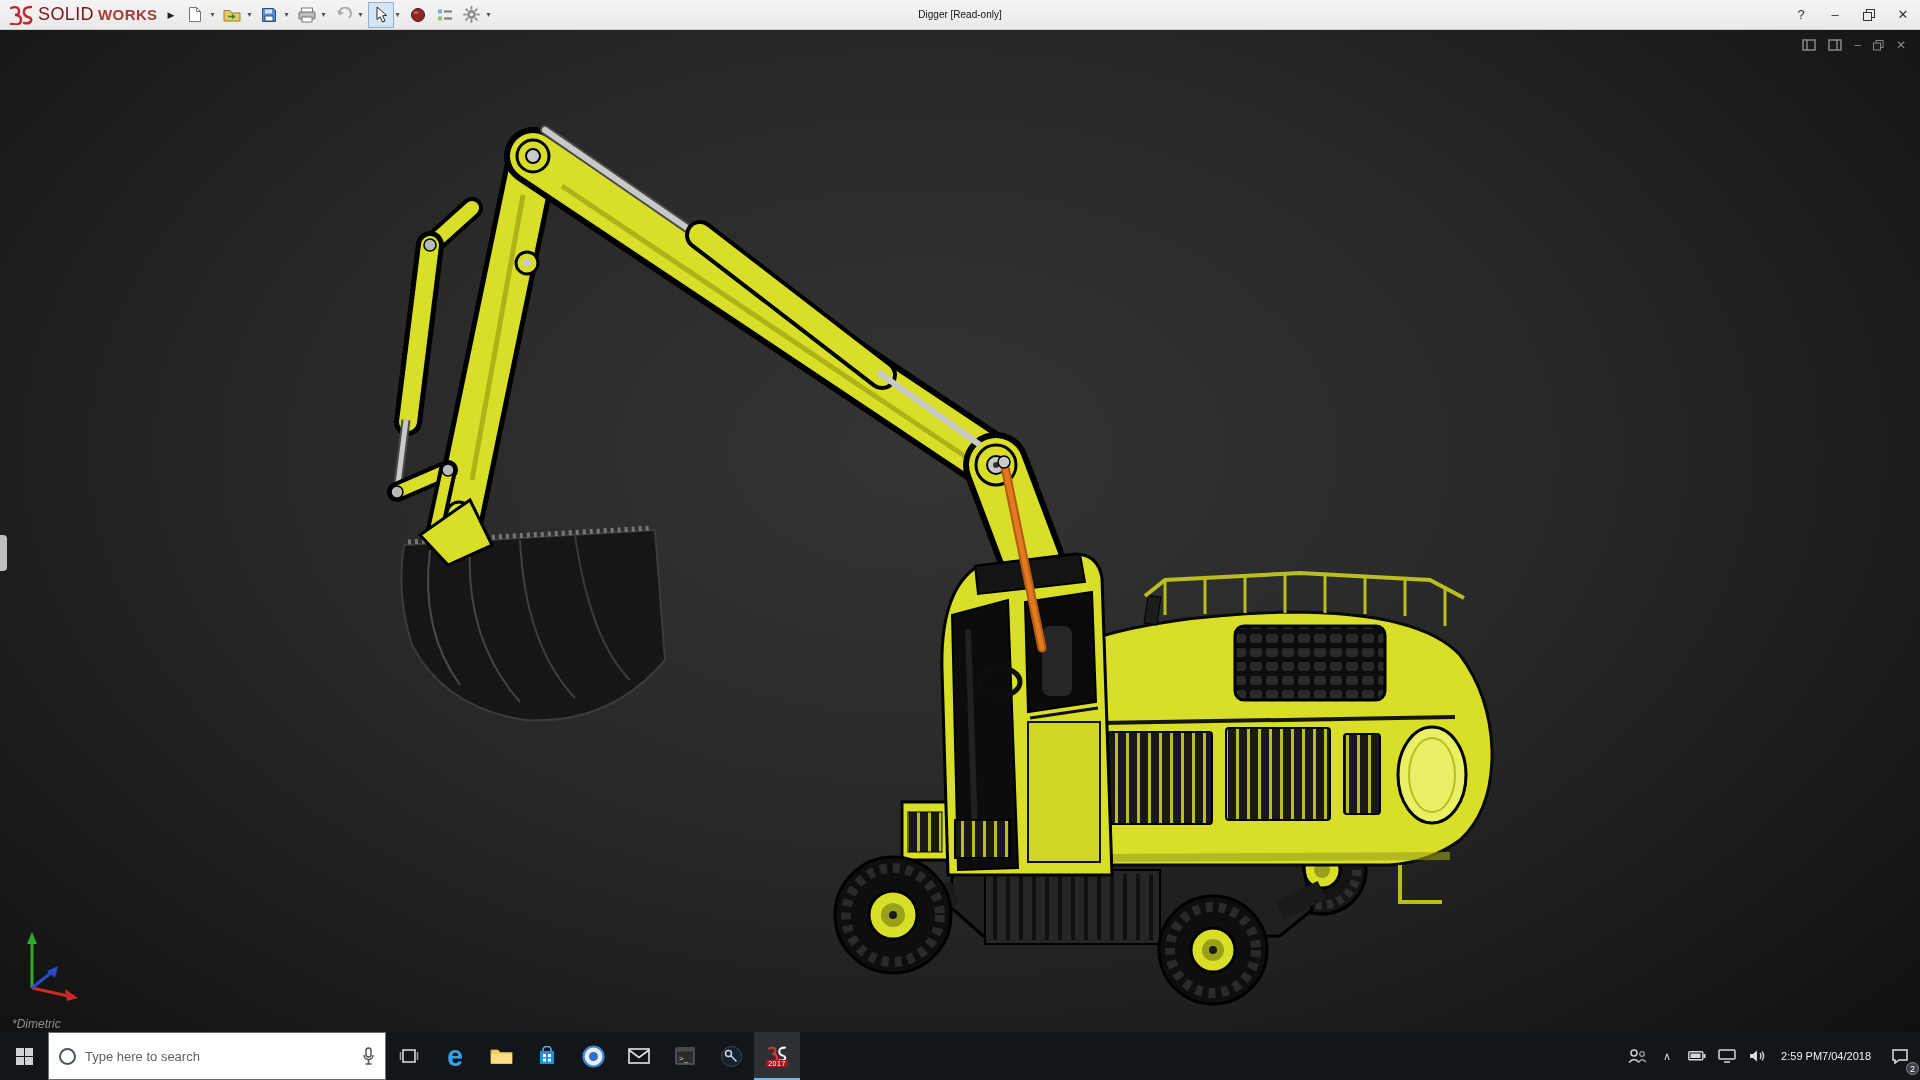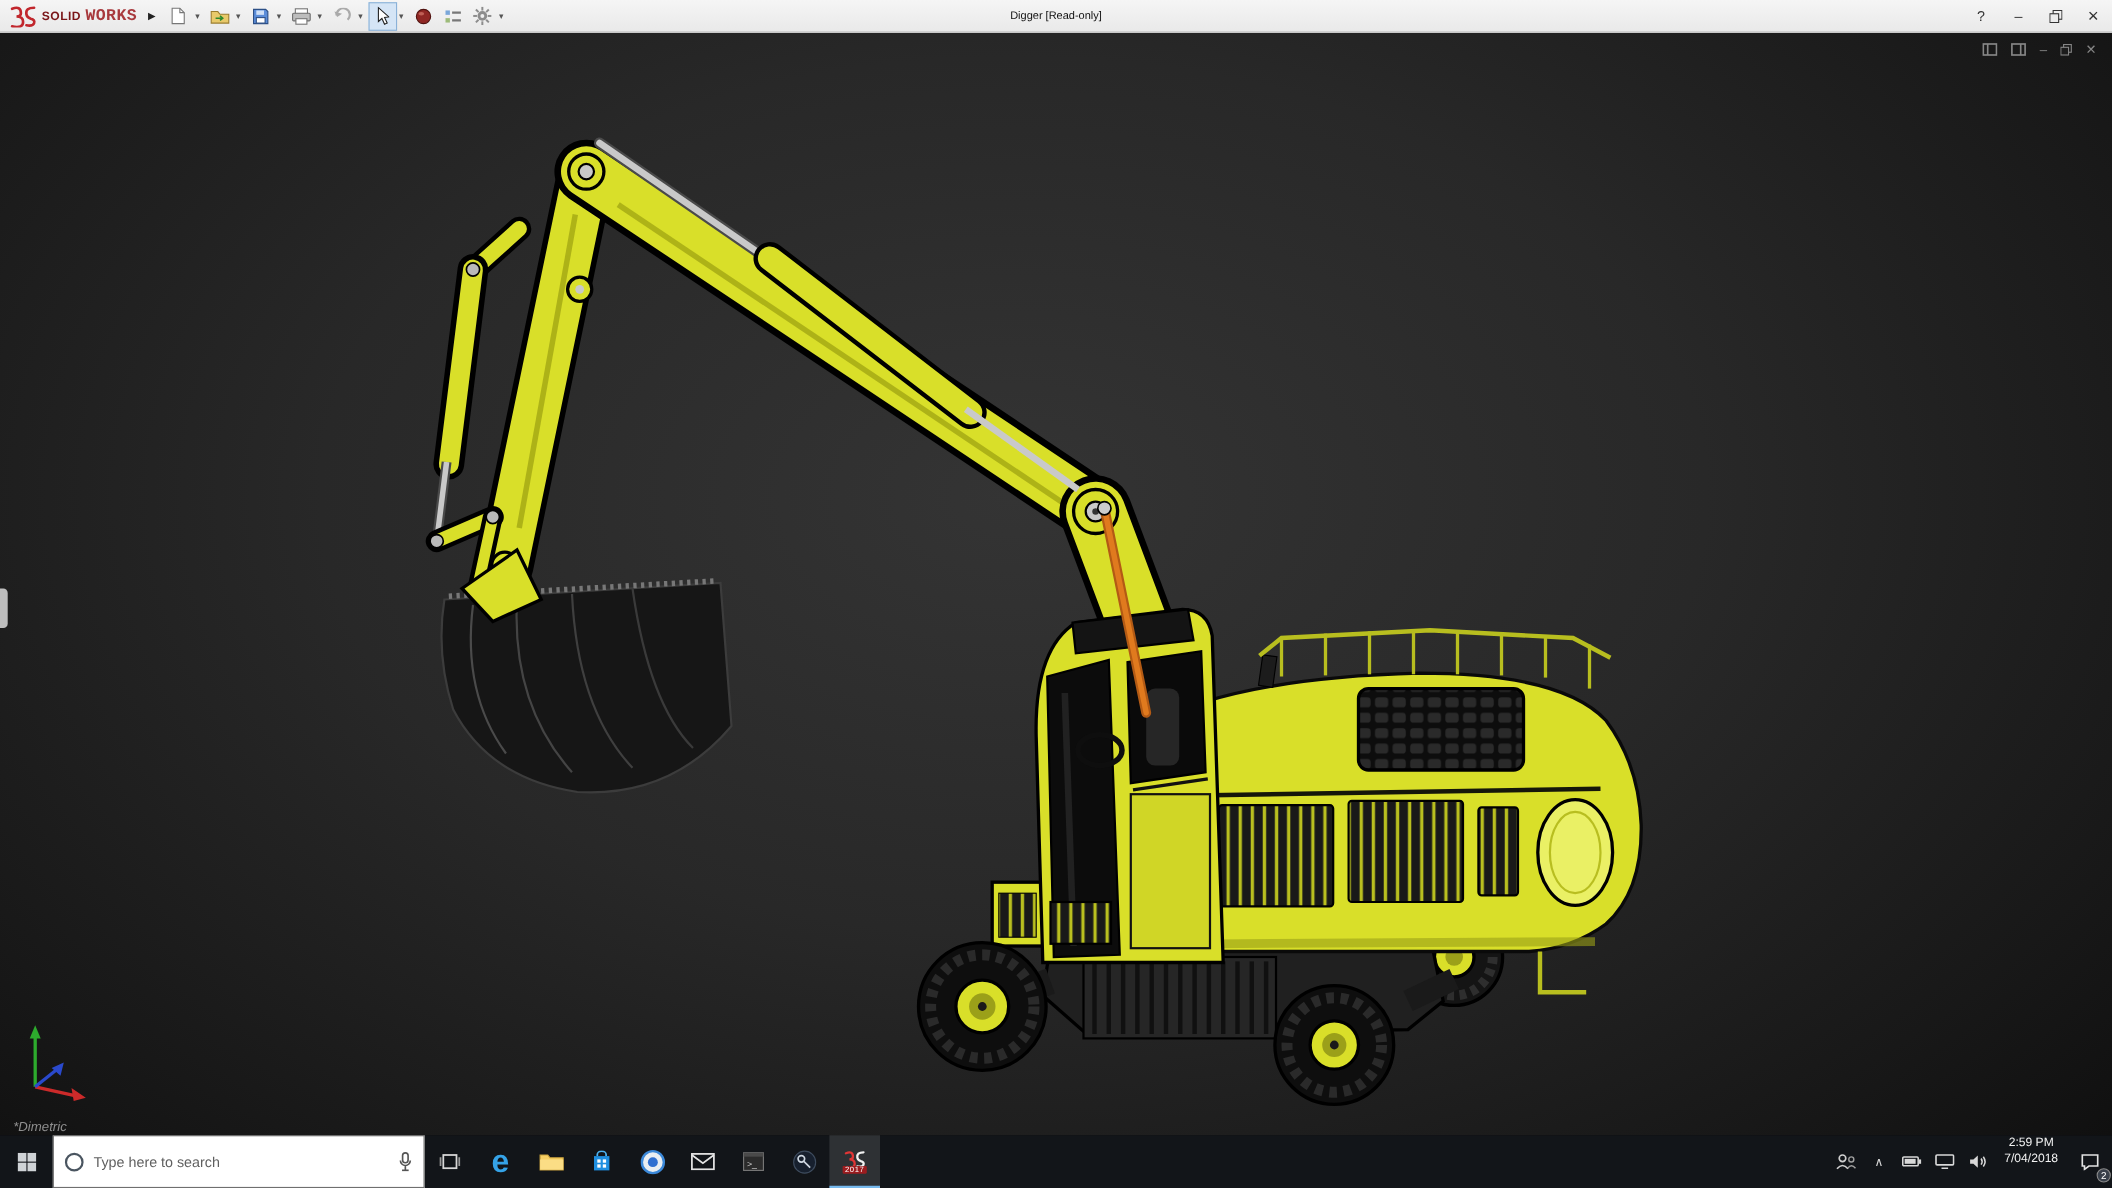--- a/index.html
+++ b/index.html
@@ -2,22 +2,22 @@
 <html><head>
 <meta charset="utf-8">
 <style>
   * { margin:0; padding:0; box-sizing:border-box; font-family:"Liberation Sans","DejaVu Sans",sans-serif; }
   html,body { width:1920px; height:1080px; overflow:hidden; background:#000; }
 
   
   .titlebar { height:30px; background:linear-gradient(#f5f5f5,#e9e9e9); border-bottom:1px solid #c9c9c9;
               display:flex; align-items:center; position:relative; }
   .logo { display:flex; align-items:center; gap:4px; padding:0 6px 0 8px; }
-  .logo-solid { font-size:11px; font-weight:700; color:#7a1518; letter-spacing:.4px; }
-  .logo-works { font-size:15px; font-weight:600; color:#a8393d; letter-spacing:.4px;font-family:Liberation Mono, monospace; }
+  .logo-solid { font-size:18px; font-weight:400; color:#7a1518; letter-spacing:.4px; }
+  .logo-works { font-size:15px; font-weight:600; color:#a8393d; letter-spacing:.4px; }
   .flyout { font-size:9px; color:#222; margin:0 8px 0 4px; }
   .toolbar { display:flex; align-items:center; gap:1px; }
   .tbtn { height:26px; min-width:26px; display:flex; align-items:center; justify-content:center; border:1px solid transparent; }
   .tbtn.active { background:#d5e5f6; border:1px solid #8ab1d8; }
   .caret { font-size:8px; color:#555; margin:0 4px 0 1px; }
   .tb-title { position:absolute; left:50%; transform:translateX(-50%); font-size:10px; color:#111; }
   .tb-right { margin-left:auto; display:flex; align-items:center; height:100%; }
   .winbtn { width:34px; height:100%; display:flex; align-items:center; justify-content:center; font-size:13px; color:#333; }
 
   
@@ -35,21 +35,21 @@
   .tk { width:46px; display:flex; align-items:center; justify-content:center; position:relative; }
   .tk.start { width:48px; }
   .tk.active-app { background:rgba(255,255,255,.12); box-shadow:inset 0 -2px 0 #76b9ed; }
   .search-box { width:338px; background:#fff; border:1px solid #6f6f6f; display:flex; align-items:center; gap:9px; padding:0 10px; }
   .search-box input { border:0; outline:none; background:transparent; font-size:13px; color:#222; flex:1; }
   .search-box input::placeholder { color:#5f5f5f; }
   .cortana-ring { width:17px; height:17px; border:2px solid #4a5560; border-radius:50%; }
   .tray { margin-left:auto; display:flex; align-items:stretch; }
   .tray .tk { width:30px; }
   .chev { color:#d8d8d8; font-size:11px; }
-  .clock { display:flex; flex-direction:column; align-items:center; color:#f2f2f2;
+  .clock { display:flex; flex-direction:row; align-items:center; color:#f2f2f2;
            font-size:11px; line-height:14px; padding:0 9px; }
   .edge-e { color:#35a3e8; font-size:29px; font-weight:700; line-height:1; }
   .swicon { display:flex; flex-direction:column; align-items:center; justify-content:center; }
   .sw-year { font-size:7px; color:#fff; background:#9b1c1f; padding:0 2px; border-radius:1px; margin-top:-2px; letter-spacing:.5px; }
   .badge { position:absolute; right:1px; bottom:5px; min-width:13px; height:13px; background:#39404a; border:1px solid #8a8a8a;
            color:#fff; font-size:9px; border-radius:50%; display:flex; align-items:center; justify-content:center; }
 </style>
 </head>
 <body>
 

